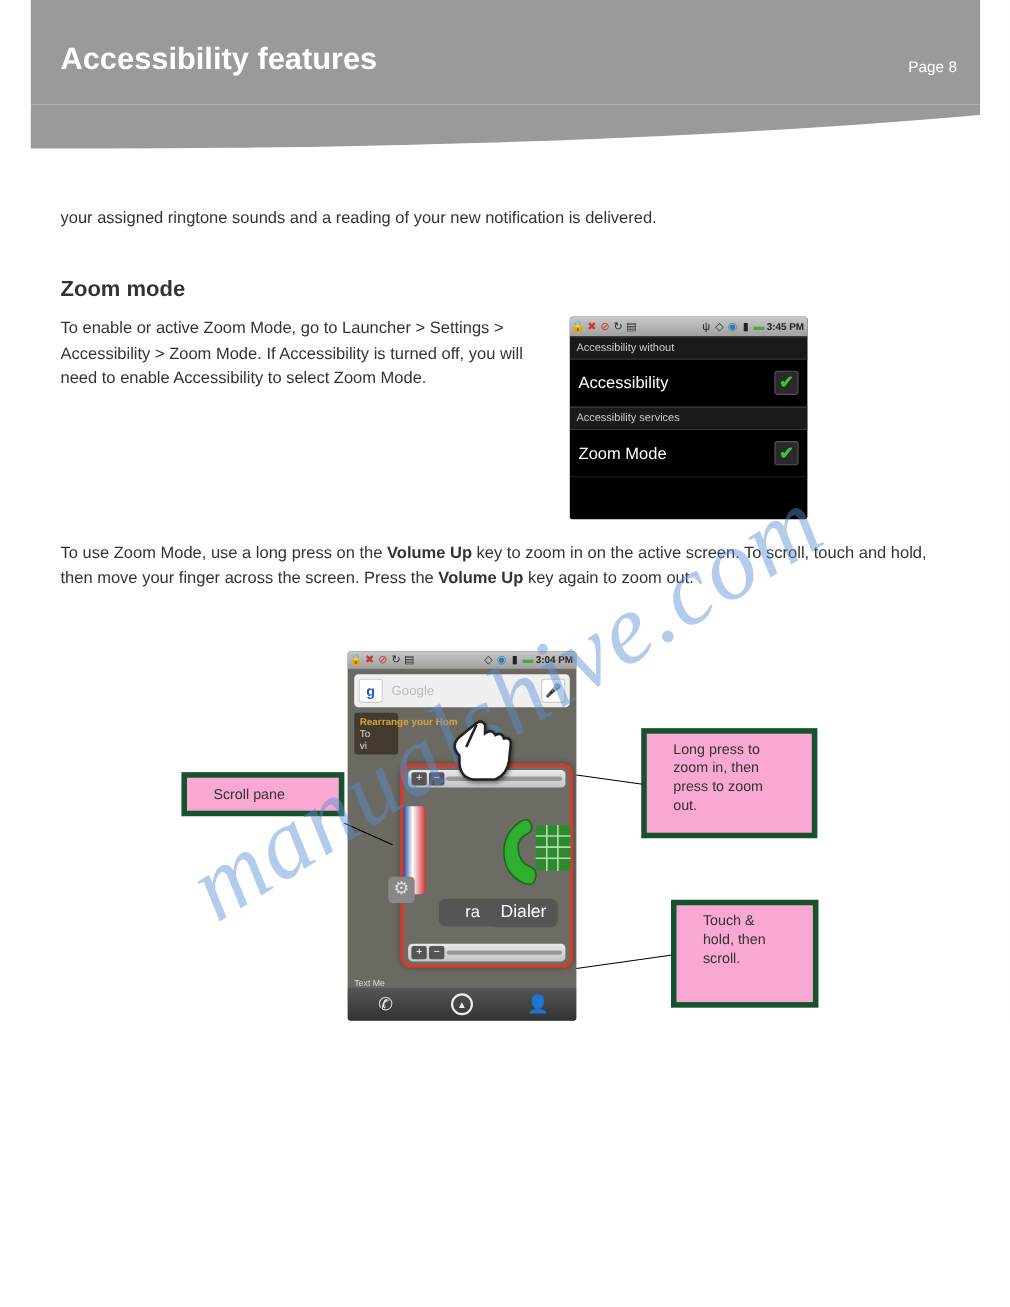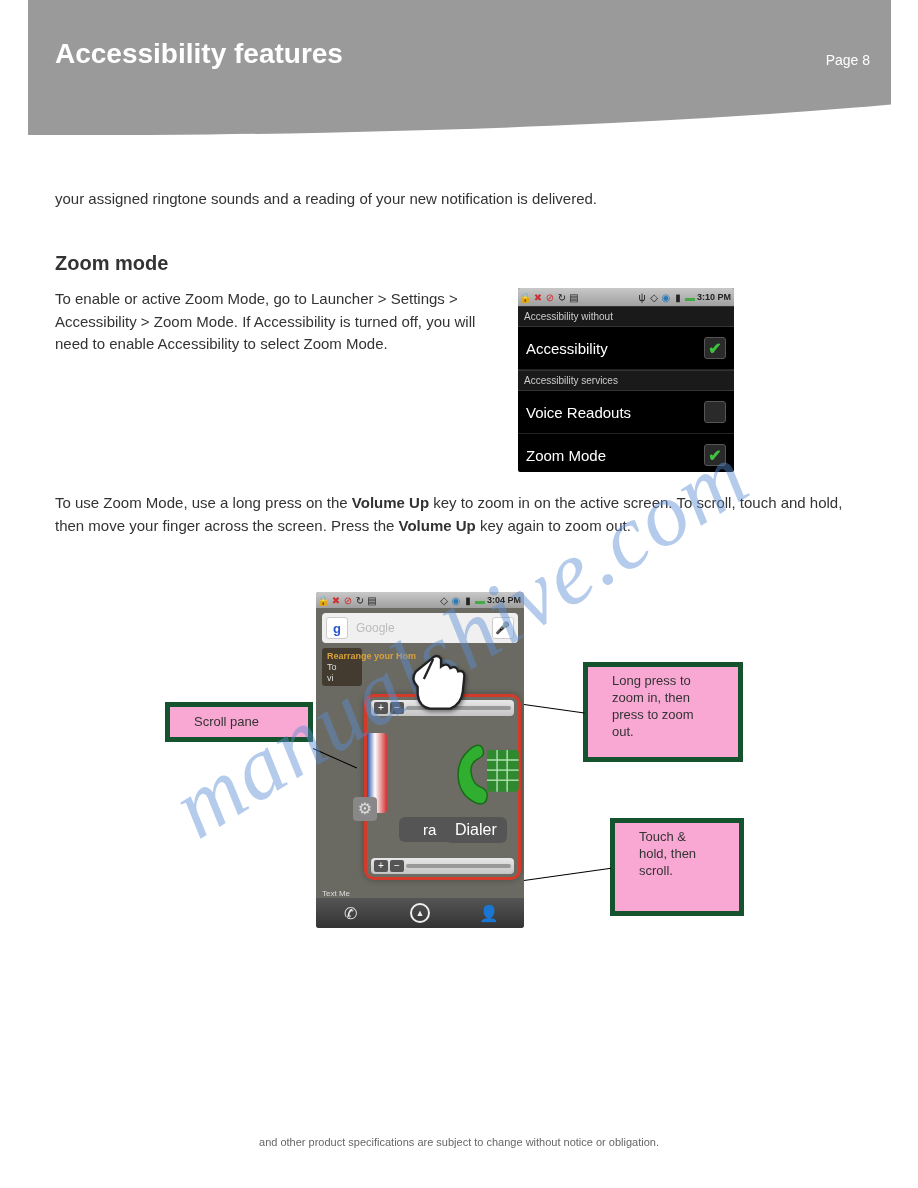--- a/index.html
+++ b/index.html
@@ -155,33 +155,29 @@
         <span class="ic" style="color:#c33;">⊘</span>
         <span class="ic">↻</span>
         <span class="ic">▤</span>
       </div>
       <div class="right-icons">
         <span class="ic">ψ</span>
         <span class="ic">◇</span>
         <span class="ic" style="color:#2a7ab8;">◉</span>
         <span class="ic">▮</span>
         <span class="ic" style="color:#4a4;">▬</span>
-        <span class="time">3:10 PM</span>
+        <span class="time">3:45 PM</span>
       </div>
     </div>
     <div class="section-label">Accessibility without</div>
     <div class="setting-row">
       <span class="lbl">Accessibility</span>
       <span class="chk on"></span>
     </div>
     <div class="section-label">Accessibility services</div>
-    <div class="setting-row">
-      <span class="lbl">Voice Readouts</span>
-      <span class="chk"></span>
-    </div>
     <div class="setting-row">
       <span class="lbl">Zoom Mode</span>
       <span class="chk on"></span>
     </div>
   </div>
 
   <div class="para3">
     <span>To use Zoom Mode, use a long press on the </span><span class="b">Volume Up</span><span> key to zoom in on the active screen. To scroll, touch and hold, then move your finger across the screen. Press the </span><span class="b">Volume Up</span><span> key again to zoom out.</span>
   </div>
 
@@ -265,14 +261,13 @@
   <div class="leader leader-l"></div>
   <div class="callout callout-tr">Long press to zoom in, then press to zoom out.</div>
   <div class="leader leader-tr1"></div>
   <div class="callout callout-br">Touch &amp; hold, then scroll.</div>
   <div class="leader leader-br1"></div>
 
   <div class="wm">
       <span>manualshive.com</span>
     </div>
 
-  <div class="foot-line2">and other product specifications are subject to change without notice or obligation.</div>
 </div>
 
 </body></html>

